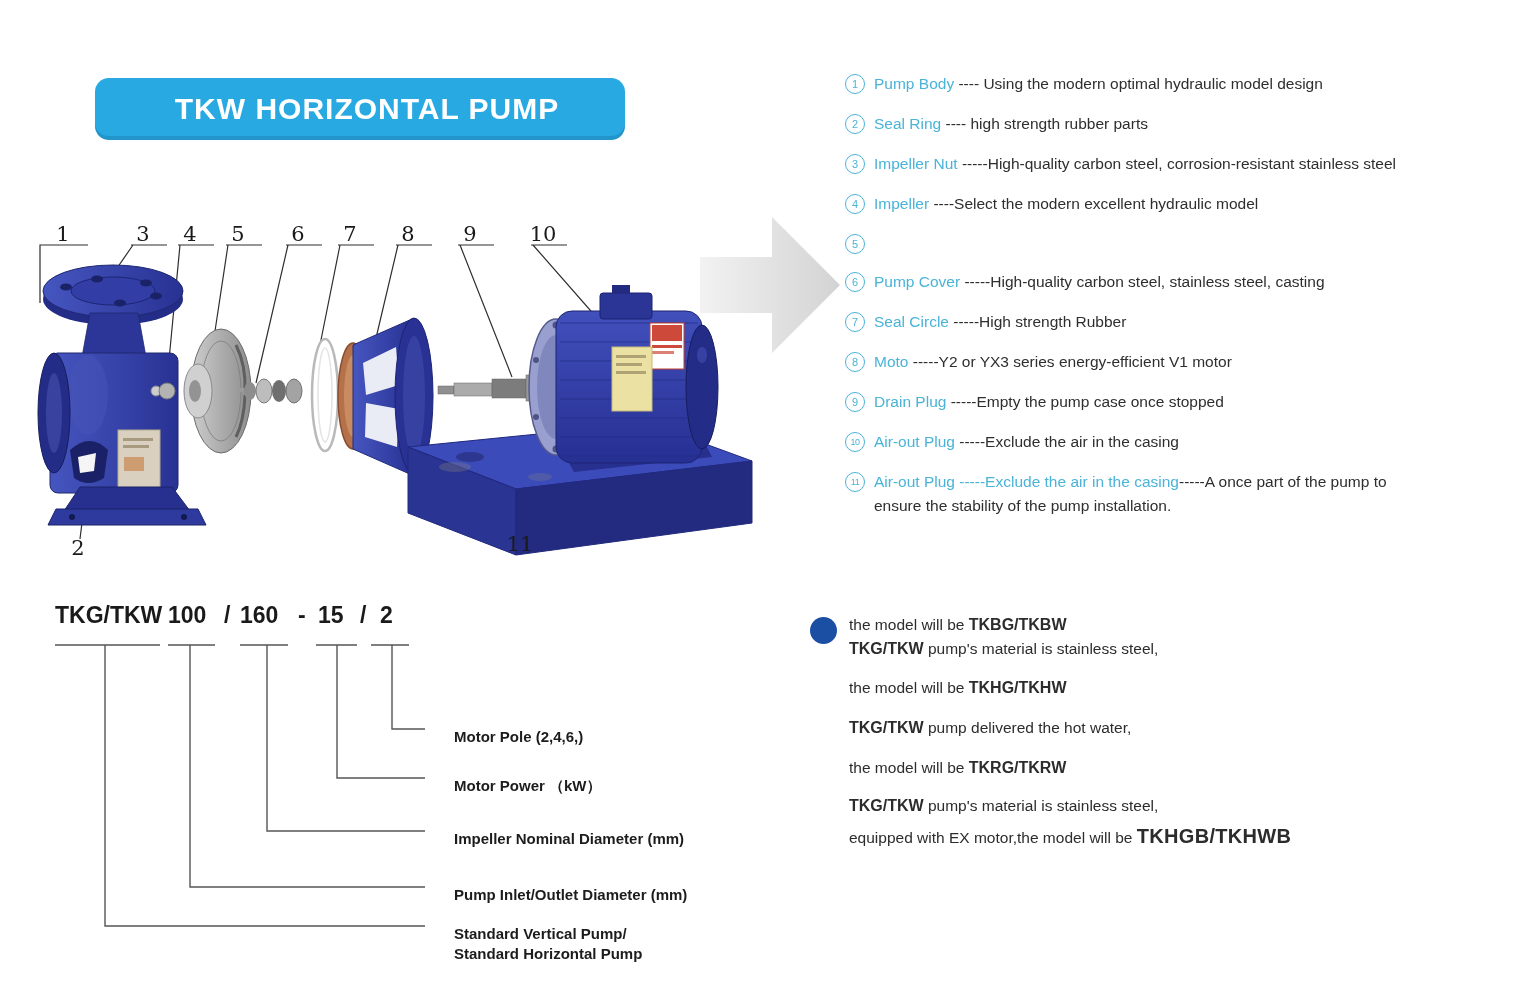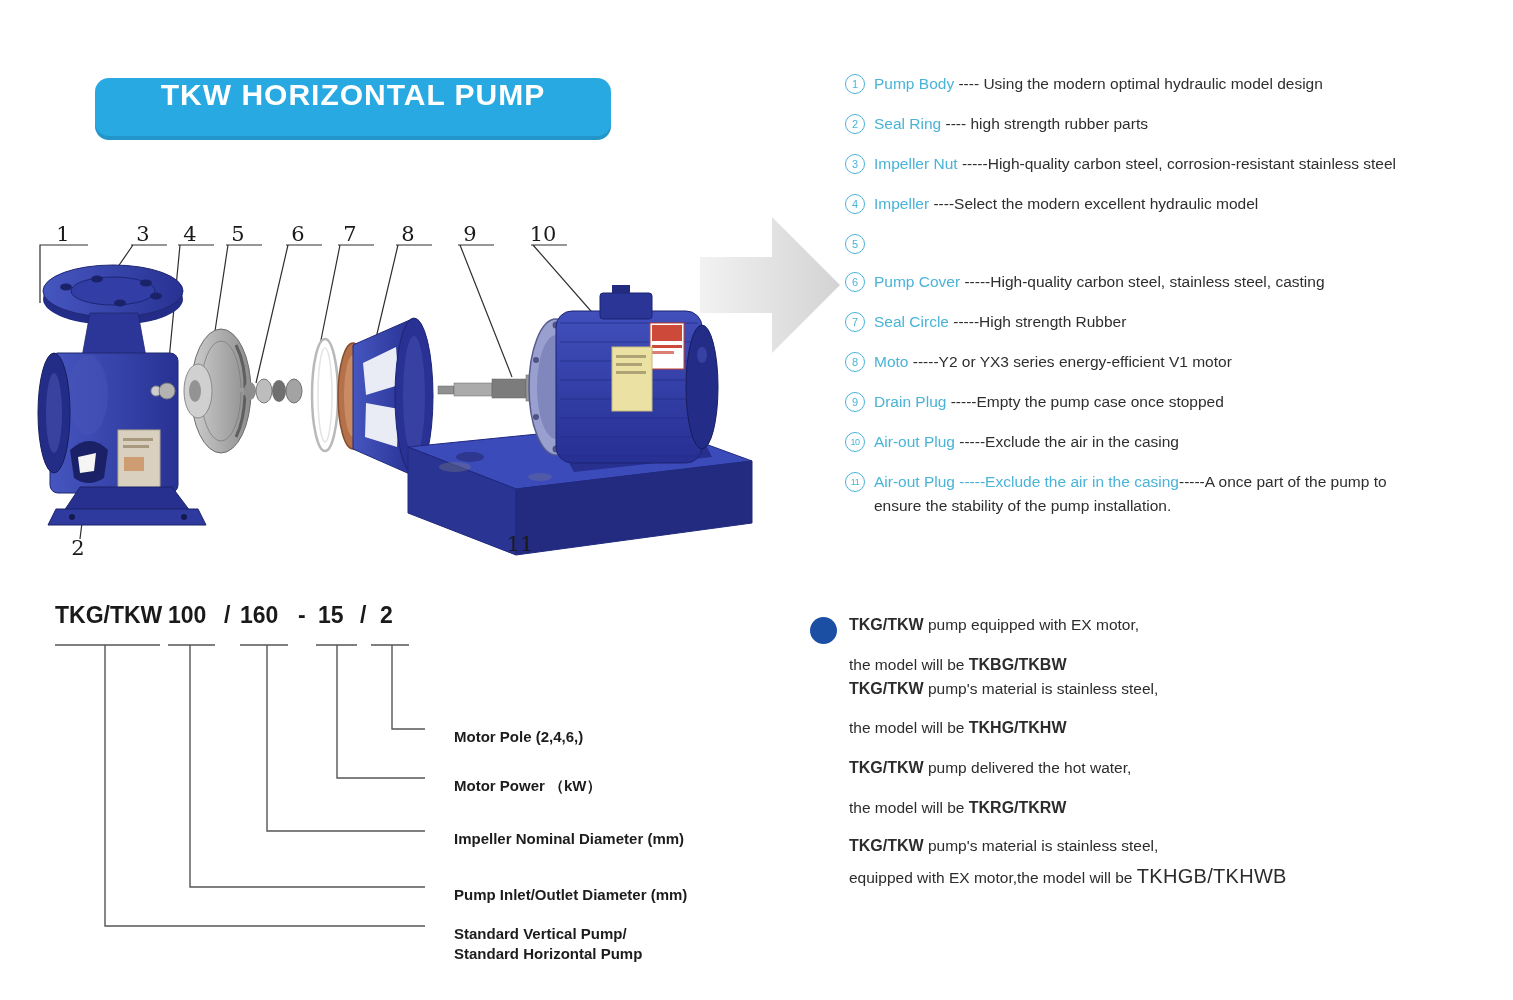--- a/index.html
+++ b/index.html
@@ -1,22 +1,22 @@
 <!DOCTYPE html>
 <html><head>
 <meta charset="utf-8">
 <style>
   html,body{margin:0;padding:0;background:#ffffff;}
   .page{position:relative;width:1513px;height:1000px;background:#fff;overflow:hidden;
         font-family:"Liberation Sans",sans-serif;color:#2e2e2e;}
 
   
   .banner{position:absolute;left:95px;top:78px;width:516px;height:62px;background:#29a9e1;
-          border-radius:14px;display:flex;justify-content:center;
-          box-shadow:inset 0 -4px 0 rgba(0,40,80,.15);}
+          border-radius:14px;display:flex;align-items:center;justify-content:center;
+          box-shadow:inset 0 -4px 0 rgba(0,40,80,.15);padding-left:14px;}
   .banner-text{color:#ffffff;font-weight:bold;font-size:30px;letter-spacing:1px;}
 
   
   .parts-list{position:absolute;left:845px;top:72px;width:665px;}
   .part-item{display:flex;align-items:flex-start;margin-bottom:16px;font-size:15.5px;line-height:24px;}
   .circ{flex:0 0 auto;width:18px;height:18px;border:1.4px solid #4ab3d8;border-radius:50%;
         color:#4ab3d8;font-size:11px;line-height:18px;text-align:center;margin:2px 9px 0 0;}
   .circ.small{font-size:9px;letter-spacing:-0.5px;}
   .plabel{color:#4ab3d8;white-space:pre;}
   .pblue{color:#4ab3d8;}
@@ -26,21 +26,21 @@
   .model-code{position:absolute;left:0;top:602px;width:500px;height:30px;
               font-weight:bold;font-size:23px;color:#1a1a1a;}
   .model-code span{position:absolute;top:0;}
   .mlabel{position:absolute;left:454px;font-size:15px;font-weight:bold;color:#1c1c1c;line-height:20px;margin-top:8px;}
 
   
   .bullet{position:absolute;left:810px;top:617px;width:27px;height:27px;border-radius:50%;background:#1b4fa3;}
   .notes{position:absolute;left:849px;top:613px;width:650px;font-size:15.5px;color:#2c2c2c;}
   .note-line{line-height:24px;}
   .model{font-weight:bold;font-size:16px;}
-  .model-large{font-weight:normal;font-size:20px;letter-spacing:.3px;}
+  .model-large{font-weight:bold;font-size:20px;letter-spacing:.3px;}
 
   svg{position:absolute;}
   .svg-diagram{left:0;top:195px;}
   .svg-key{left:0;top:600px;}
 </style>
 </head>
 <body>
 
 <div class="page">
 
@@ -281,21 +281,20 @@
   <div id="model-labels">
       <div class="mlabel" style="top: 719px;">Motor Pole (2,4,6,)</div>
       <div class="mlabel" style="top: 768px;">Motor Power （kW）</div>
       <div class="mlabel" style="top: 821px;">Impeller Nominal Diameter (mm)</div>
       <div class="mlabel" style="top: 877px;">Pump Inlet/Outlet Diameter (mm)</div>
       <div class="mlabel" style="top: 916px;">Standard Vertical Pump/<br>Standard  Horizontal Pump</div>
     </div>
 
   <div class="bullet"></div>
   <div class="notes" id="notes">
-      <div class="note-line" style="margin-bottom: 16px;"><span class="model">TKG/TKW</span><span> pump equipped with EX motor,</span></div>
       <div class="note-line" style=""><span>the model will be </span><span class="model">TKBG/TKBW</span></div>
       <div class="note-line" style="margin-bottom: 15px;"><span class="model">TKG/TKW</span><span> pump's material is stainless steel,</span></div>
       <div class="note-line" style="margin-bottom: 16px;"><span>the model will be </span><span class="model">TKHG/TKHW</span></div>
       <div class="note-line" style="margin-bottom: 16px;"><span class="model">TKG/TKW</span><span> pump delivered the hot water,</span></div>
       <div class="note-line" style="margin-bottom: 14px;"><span>the model will be </span><span class="model">TKRG/TKRW</span></div>
       <div class="note-line" style="margin-bottom: 6px;"><span class="model">TKG/TKW</span><span> pump's material is stainless steel,</span></div>
       <div class="note-line" style="margin-bottom: 0px;"><span>equipped with EX motor,the model will be </span><span class="model-large">TKHGB/TKHWB</span></div>
     </div>
 
 </div>

